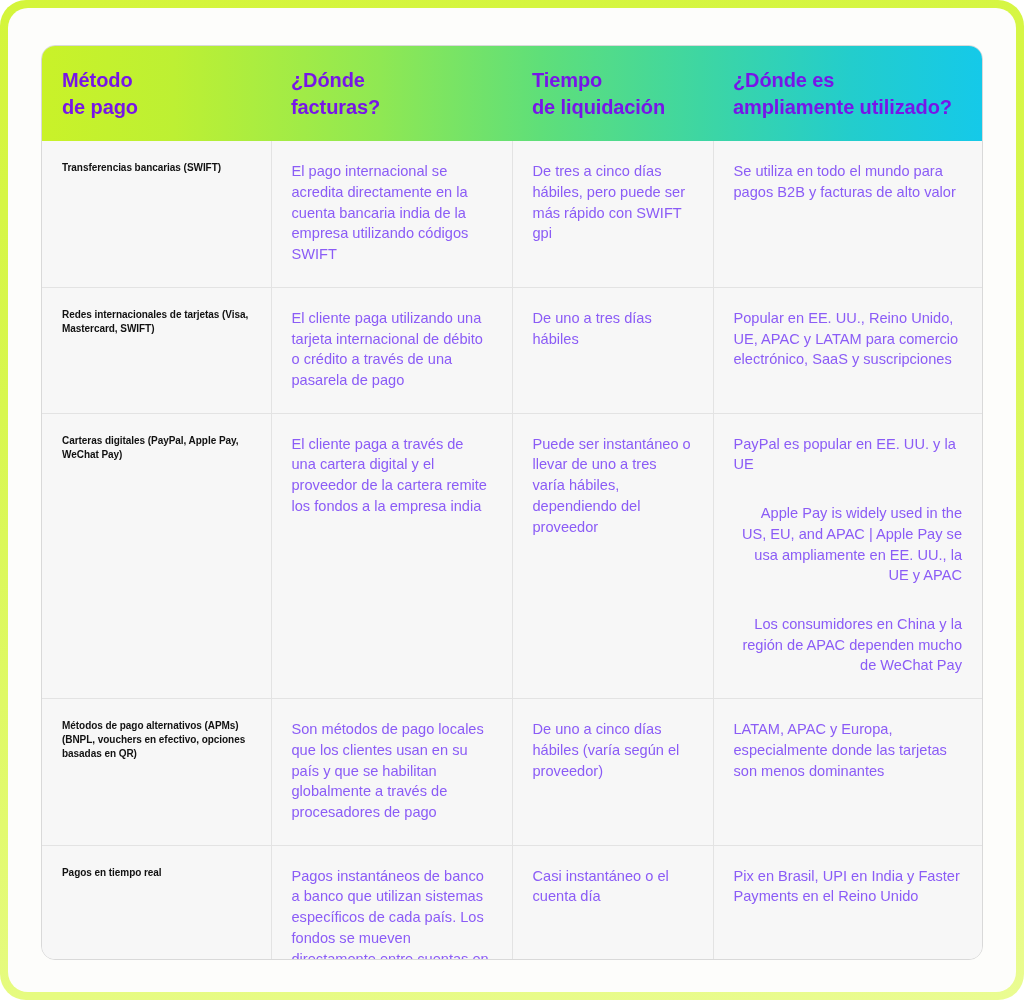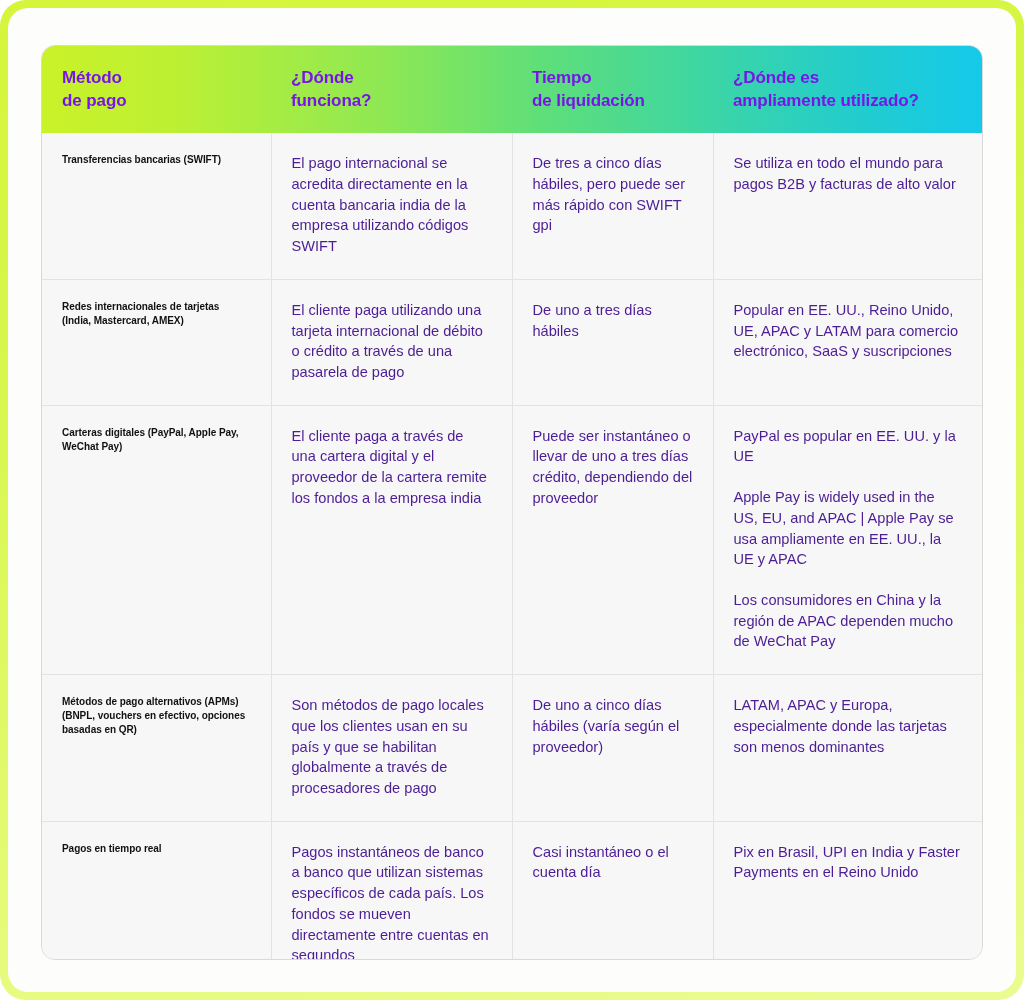--- a/index.html
+++ b/index.html
@@ -54,21 +54,21 @@
     table-layout: fixed;
   }
 
   
   thead th {
     background: transparent;
     text-align: left;
     vertical-align: top;
     padding: 21px 20px 21px 20px;
     color: #7715e8;
-    font-size: 17px;
+    font-size: 20px;
     font-weight: 700;
     line-height: 1.33;
     letter-spacing: -0.1px;
   }
   thead tr {
     background: linear-gradient(90deg,
       #c9f229 0%,
       #bdf033 14%,
       #8fe853 36%,
       #5fdf79 53%,
@@ -76,21 +76,21 @@
       #23cdcc 86%,
       #15c9e9 100%);
   }
 
   
   tbody td {
     vertical-align: top;
     padding: 20px 20px 22px 20px;
     font-size: 14.6px;
     line-height: 1.42;
-    color: #4c1d95;
+    color: #8b5cf6;
     border-bottom: 1px solid #e3e3e3;
     border-right: 1px solid #e3e3e3;
     background: #f7f7f7;
   }
   tbody td:last-child { border-right: none; }
   tbody tr:last-child td { border-bottom: none; }
 
   td.method-cell {
     font-weight: 700;
     font-size: 10px;
@@ -98,21 +98,21 @@
     color: #111111;
     letter-spacing: -0.05px;
   }
 
   
   col.c1 { width: 229px; }
   col.c2 { width: 241px; }
   col.c3 { width: 201px; }
   col.c4 { width: 269px; }
 
-  .para + .para { margin-top: 20px; }
+  .para + .para { margin-top: 28px; text-align: right; }
 
   .cell-text { display: block; }
 </style>
 </head>
 <body>
 
 <div id="page-frame">
   <div id="page-surface">
 
     <div id="table-card">
@@ -124,21 +124,21 @@
             <col class="c4">
         </colgroup>
         <thead>
           <tr>
             <th>
               <span>Método</span><br>
               <span>de pago</span>
             </th>
             <th>
               <span>¿Dónde</span><br>
-              <span>funciona?</span>
+              <span>facturas?</span>
             </th>
             <th>
               <span>Tiempo</span><br>
               <span>de liquidación</span>
             </th>
             <th>
               <span>¿Dónde es</span><br>
               <span>ampliamente utilizado?</span>
             </th>
           </tr>
@@ -148,32 +148,32 @@
           <tr>
             <td class="method-cell">Transferencias bancarias (SWIFT)</td>
             <td>El pago internacional se acredita directamente en la cuenta bancaria india de la empresa utilizando códigos SWIFT</td>
             <td>De tres a cinco días hábiles, pero puede ser más rápido con SWIFT gpi</td>
             <td>
               <span class="para cell-text">Se utiliza en todo el mundo para pagos B2B y facturas de alto valor</span>
             </td>
           </tr>
 
           <tr>
-            <td class="method-cell">Redes internacionales de tarjetas (India, Mastercard, AMEX)</td>
+            <td class="method-cell">Redes internacionales de tarjetas (Visa, Mastercard, SWIFT)</td>
             <td>El cliente paga utilizando una tarjeta internacional de débito o crédito a través de una pasarela de pago</td>
             <td>De uno a tres días hábiles</td>
             <td>
               <span class="para cell-text">Popular en EE. UU., Reino Unido, UE, APAC y LATAM para comercio electrónico, SaaS y suscripciones</span>
             </td>
           </tr>
 
           <tr>
             <td class="method-cell">Carteras digitales (PayPal, Apple Pay, WeChat Pay)</td>
             <td>El cliente paga a través de una cartera digital y el proveedor de la cartera remite los fondos a la empresa india</td>
-            <td>Puede ser instantáneo o llevar de uno a tres días crédito, dependiendo del proveedor</td>
+            <td>Puede ser instantáneo o llevar de uno a tres varía hábiles, dependiendo del proveedor</td>
             <td>
               <span class="para cell-text">PayPal es popular en EE. UU. y la UE</span>
               <span class="para cell-text">Apple Pay is widely used in the US, EU, and APAC | Apple Pay se usa ampliamente en EE. UU., la UE y APAC</span>
               <span class="para cell-text">Los consumidores en China y la región de APAC dependen mucho de WeChat Pay</span>
             </td>
           </tr>
 
           <tr>
             <td class="method-cell">Métodos de pago alternativos (APMs) (BNPL, vouchers en efectivo, opciones basadas en QR)</td>
             <td>Son métodos de pago locales que los clientes usan en su país y que se habilitan globalmente a través de procesadores de pago</td>

